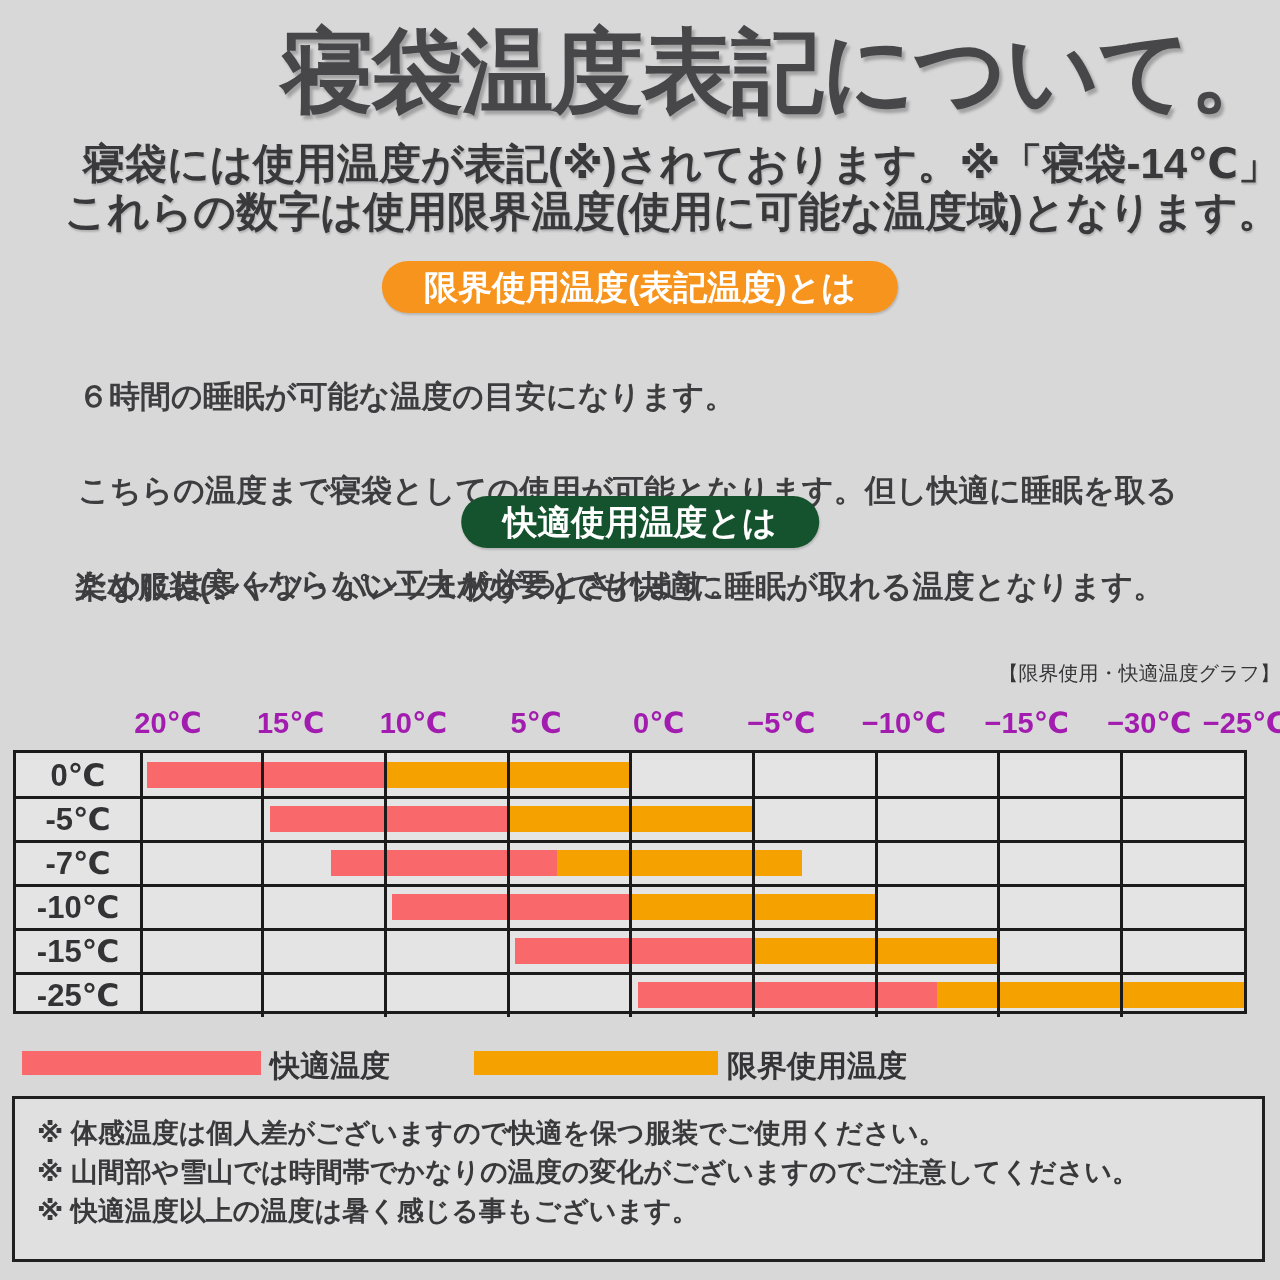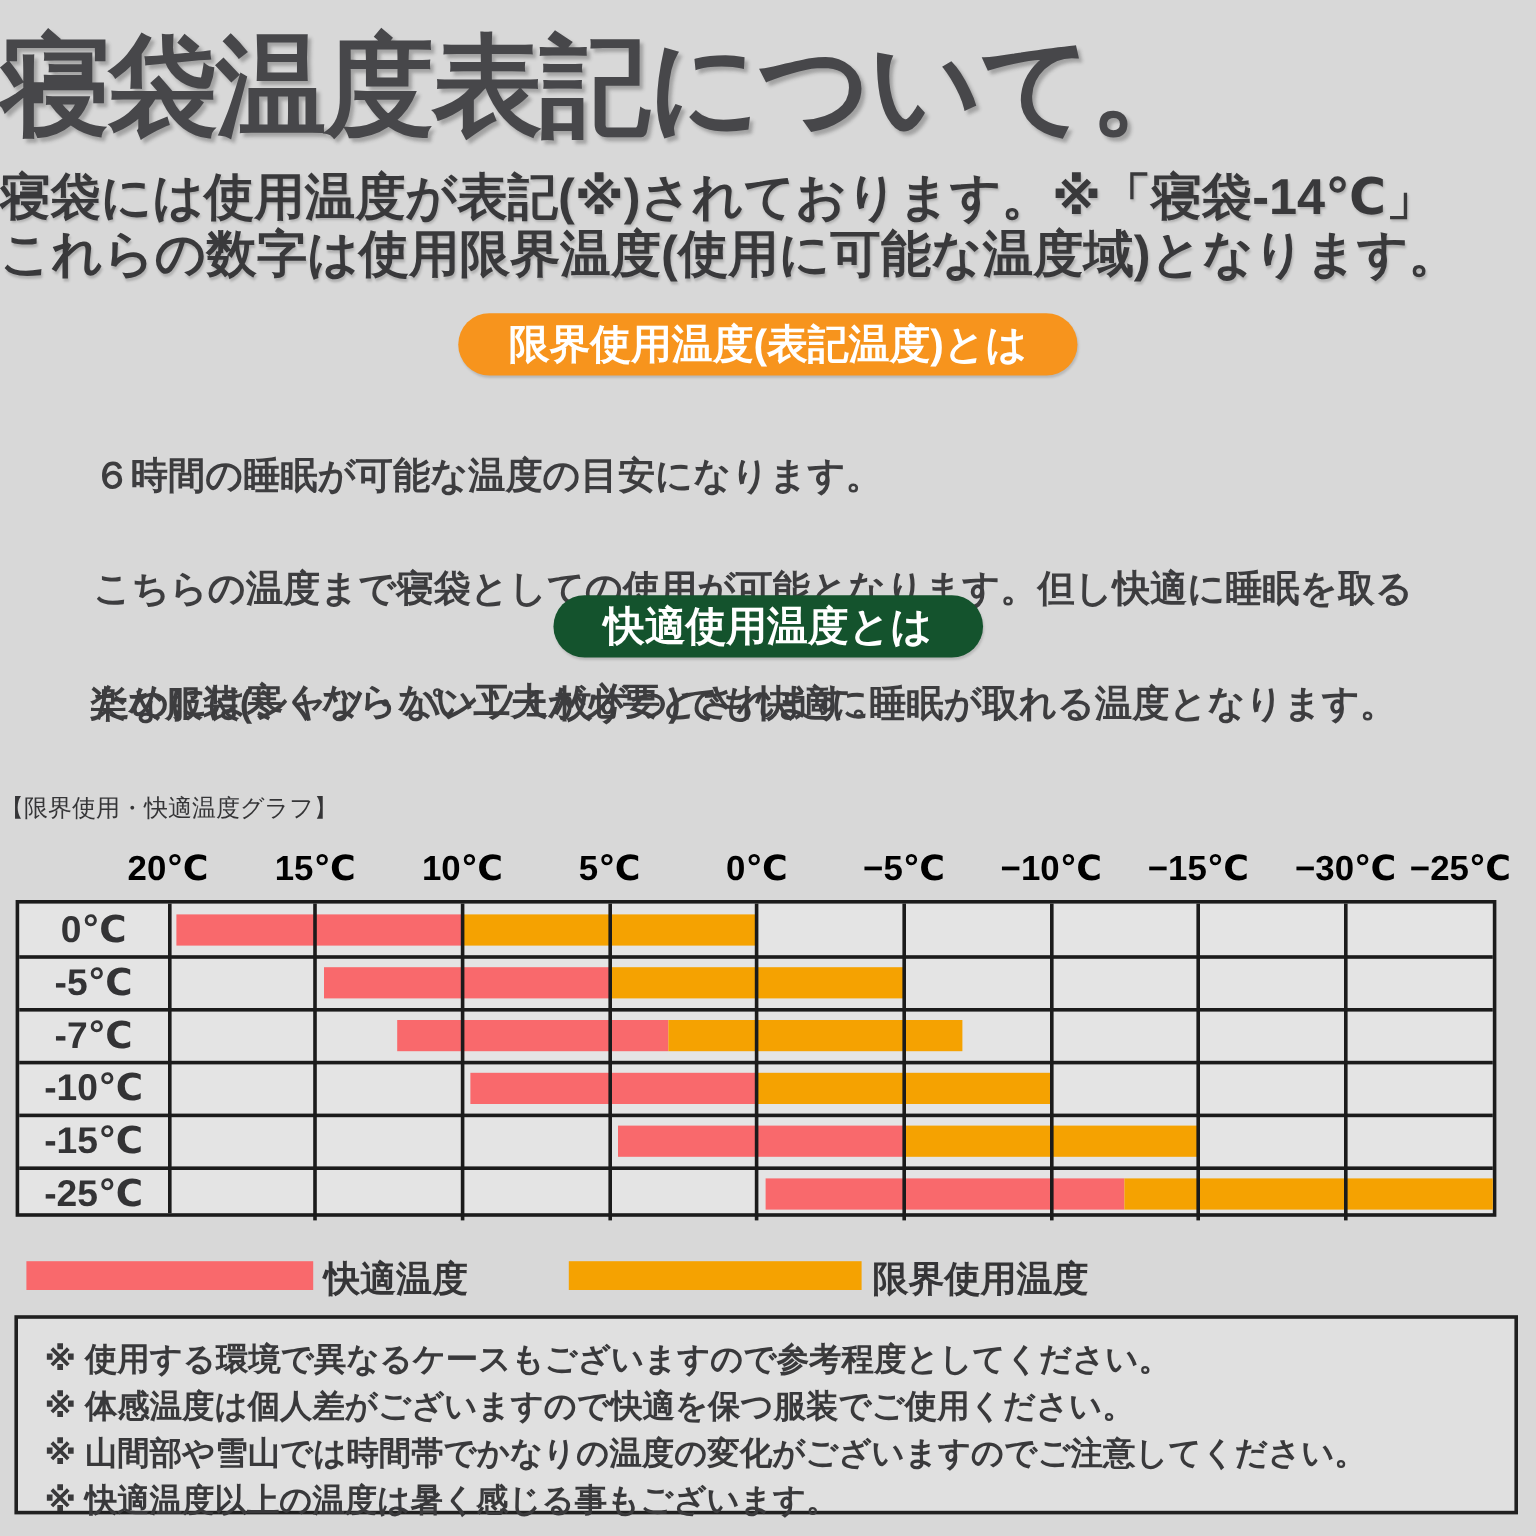--- a/index.html
+++ b/index.html
@@ -3,21 +3,21 @@
 <meta charset="utf-8">
 <style>
   html,body{margin:0;padding:0;}
   body{
     width:1280px;height:1280px;overflow:hidden;position:relative;
     background:#d8d8d8;
     font-family:"Liberation Sans","DejaVu Sans",sans-serif;
     color:#3c3c3e;
   }
   .abs{position:absolute;}
-  .center{left:0;width:1280px;text-align:left;}
+  .center{left:0;width:1280px;text-align:right;}
 
   .main-title{
     top:10px;font-size:92px;font-weight:900;letter-spacing:-2px;
     color:#47474a;text-shadow:3px 4px 3px rgba(40,40,40,.30);
     white-space:nowrap;
   }
   .subtitle{
     top:140px;font-size:42px;font-weight:800;line-height:48px;
     color:#39393b;text-shadow:1px 2px 2px rgba(0,0,0,.18);
     white-space:nowrap;
@@ -36,21 +36,21 @@
     white-space:pre-line;
   }
   .body-limit{top:326px;left:78px;}
   .body-comfort{top:563px;left:75px;}
 
   .chart-title{top:660px;font-size:20px;font-weight:400;color:#353537;}
 
   .ticks-row{top:706px;left:140px;width:1104px;height:34px;}
   .tick{
     position:absolute;top:0;transform:translateX(-50%);
-    font-size:29px;font-weight:800;color:#000000;white-space:nowrap;
+    font-size:29px;font-weight:800;color:#a21caf;white-space:nowrap;margin-left:28px;
   }
   .tick.last{transform:translateX(-82%);}
 
   .chart-table{
     left:13px;top:750px;width:1234px;height:264px;
     border:3px solid #1b1b1b;background:#e4e4e4;box-sizing:border-box;
   }
   .label-col-divider{
     position:absolute;left:124px;top:0;width:3px;height:100%;
     background:#1b1b1b;z-index:4;
@@ -180,17 +180,16 @@
   </div>
 
 <div class="abs legend-row">
     <div class="legend-swatch" style="left: 22px; width: 239px; background: rgb(249, 105, 108);"></div>
     <div class="legend-label" style="left: 270px;">快適温度</div>
     <div class="legend-swatch" style="left: 474px; width: 244px; background: rgb(245, 162, 1);"></div>
     <div class="legend-label" style="left: 727px;">限界使用温度</div>
   </div>
 
 <div class="abs footer-box">
-    <div class="footer-note">※ 使用する環境で異なるケースもございますので参考程度としてください。</div>
     <div class="footer-note">※ 体感温度は個人差がございますので快適を保つ服装でご使用ください。</div>
     <div class="footer-note">※ 山間部や雪山では時間帯でかなりの温度の変化がございますのでご注意してください。</div>
     <div class="footer-note">※ 快適温度以上の温度は暑く感じる事もございます。</div>
   </div>
 
 </body></html>

